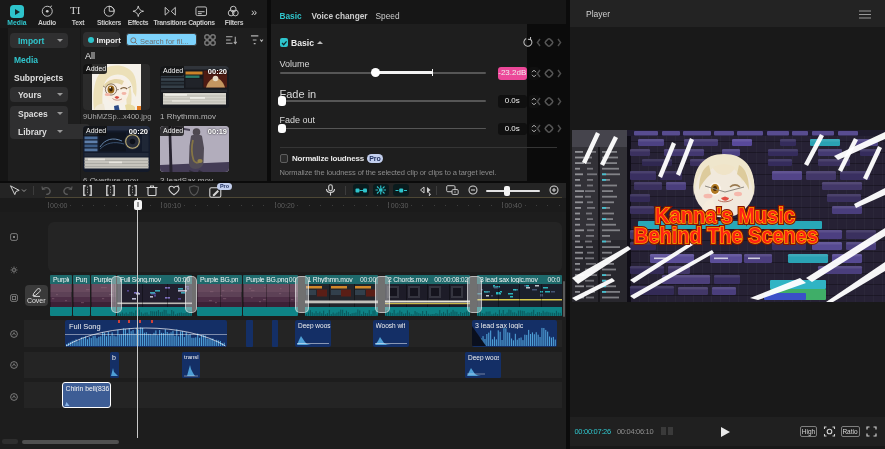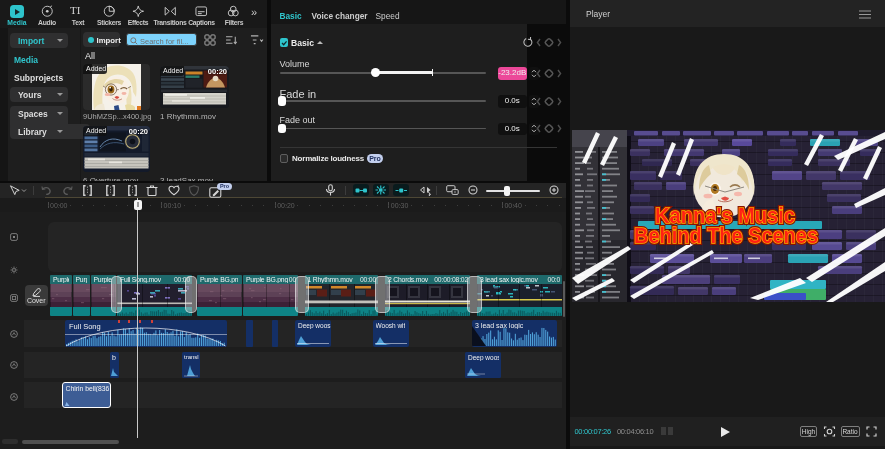--- a/index.html
+++ b/index.html
@@ -195,20 +195,37 @@
       <rect x="5" y="32.5" width="17" height="1.8" fill="#e6e4de"></rect>
       <rect x="26" y="35.5" width="13" height="1.8" fill="#e6e4de"></rect>
     </svg>
     <div class="a" style="left:0;top:0;width:24px;height:9.5px;background:rgba(16,16,16,.8);border-radius:3px 0 3px 0">
       <div class="a" style="left:3px;top:1px;font-size:7px;color:#f2f2f2">Added</div>
     </div>
     <div class="a" style="right:2px;top:1px;font-size:7.5px;font-weight:bold;color:#fff;text-shadow:0 0 2px #000">00:20</div>
   </div>
   <div class="a ell" style="left:3px;top:148px;width:70px;font-size:8px;color:#b5b5b5">6 Overture.mov</div>
 
+  <div class="a" style="left:80px;top:98px;width:69px;height:46px;background:#9a95a5;border-radius:4px;overflow:hidden">
+    <svg class="a" style="left:0;top:0" width="69" height="46" viewBox="0 0 69 46">
+      <rect width="69" height="46" fill="#b2adbc"></rect>
+      <path d="M0 39 L69 36 L69 46 L0 46 Z" fill="#443c56"></path>
+      <path d="M8.5 0 L11 0 L12.5 46 L9.5 46 Z" fill="#26222e"></path>
+      <path d="M12 0 L30 3 L30 5 L12 2 Z" fill="#4a4456"></path>
+      <circle cx="36.5" cy="6" r="3.8" fill="#4e4850"></circle>
+      <path d="M31 10 C33 8 40 8 42 10 L44 22 L43.5 36 C43.5 40 40 43 35.5 43 C31 43 28.5 40 29 35 L29.5 20 Z" fill="#514b56"></path>
+      <path d="M33 14 C31.5 20 31.5 28 33.5 34 C34.5 37 38 37.5 39.5 35.5" stroke="#857545" stroke-width="1.8" fill="none"></path>
+      <ellipse cx="40" cy="35" rx="2.6" ry="2" fill="#968548"></ellipse>
+      <path d="M29 44 L34 46 L29.5 46 Z M39 44 L43 46 L38 46 Z" fill="#2e2a38"></path>
+    </svg>
+    <div class="a" style="left:0;top:0;width:24px;height:9.5px;background:rgba(16,16,16,.8);border-radius:3px 0 3px 0">
+      <div class="a" style="left:3px;top:1px;font-size:7px;color:#f2f2f2">Added</div>
+    </div>
+    <div class="a" style="right:2px;top:1px;font-size:7.5px;font-weight:bold;color:#fff;text-shadow:0 0 2px #000">00:19</div>
+  </div>
   <div class="a ell" style="left:80px;top:148px;width:70px;font-size:8px;color:#b5b5b5">3 leadSax.mov</div>
 </div>
 
 <div class="a" style="left:271px;top:0;width:256px;height:181px;background:#1e1e1e">
   <div class="a" style="left:0;top:0;width:295px;height:24px;background:#161616"></div>
   <div class="a teal" style="left:8.5px;top:11px;font-size:8.3px;font-weight:bold">Basic</div>
   <div class="a" style="left:40.5px;top:11px;font-size:8.3px;font-weight:bold;color:#cdcdcd">Voice changer</div>
   <div class="a" style="left:104.5px;top:11px;font-size:8.3px;font-weight:normal;color:#cdcdcd">Speed</div>
 
   <div class="a" style="left:8.5px;top:38.3px;width:8.5px;height:8.5px;background:#2ec4cc;border-radius:2px">
@@ -275,20 +292,21 @@
   <svg class="a" style="left:265px;top:123px" width="26" height="11" viewBox="0 0 26 11">
       <path d="M4 2 L1.4 5.5 L4 9" fill="none" stroke="#4e4e4e" stroke-width="1.4"></path>
       <rect x="9.9" y="2.4" width="6.2" height="6.2" rx="1.6" transform="rotate(45 13 5.5)" fill="none" stroke="#565656" stroke-width="1.5"></rect>
       <path d="M22 2 L24.6 5.5 L22 9" fill="none" stroke="#4e4e4e" stroke-width="1.4"></path>
     </svg>
 
   <div class="a" style="left:8.5px;top:147px;width:277px;height:1px;background:#353535"></div>
   <div class="a" style="left:8.5px;top:154px;width:8.5px;height:8.5px;background:#2b2b2b;border:1px solid #5f5f5f;border-radius:2px"></div>
   <div class="a" style="left:21px;top:153.8px;font-size:8px;font-weight:bold;letter-spacing:-0.2px;color:#e9e9e9">Normalize loudness</div>
   <div class="a" style="left:96px;top:153.5px;width:16px;height:9.5px;background:#c3cfee;border-radius:4.5px;text-align:center;font-size:7px;font-weight:bold;color:#20305e;line-height:9.5px">Pro</div>
+  <div class="a" style="left:8.5px;top:167.5px;font-size:7.5px;letter-spacing:-0.1px;color:#8b8b8b">Normalize the loudness of the selected clip or clips to a target level.</div>
 </div>
 
 <div class="a" style="left:570px;top:0;width:315px;height:449px;background:#191919">
   <div class="a" style="left:0;top:0;width:315px;height:27px;background:#232323"></div>
   <div class="a" style="left:16px;top:9px;font-size:8.5px;color:#d2d2d2">Player</div>
   <svg class="a" style="left:289px;top:10px" width="12" height="9" viewBox="0 0 12 9">
       <path d="M0 1 h12 M0 4.5 h12 M0 8 h12" stroke="#9a9a9a" stroke-width="1.2"></path>
     </svg>
   <svg class="a" style="left:2px;top:130px" width="313" height="172" viewBox="0 0 313 172">
       <rect width="313" height="172" fill="#262134"></rect>

